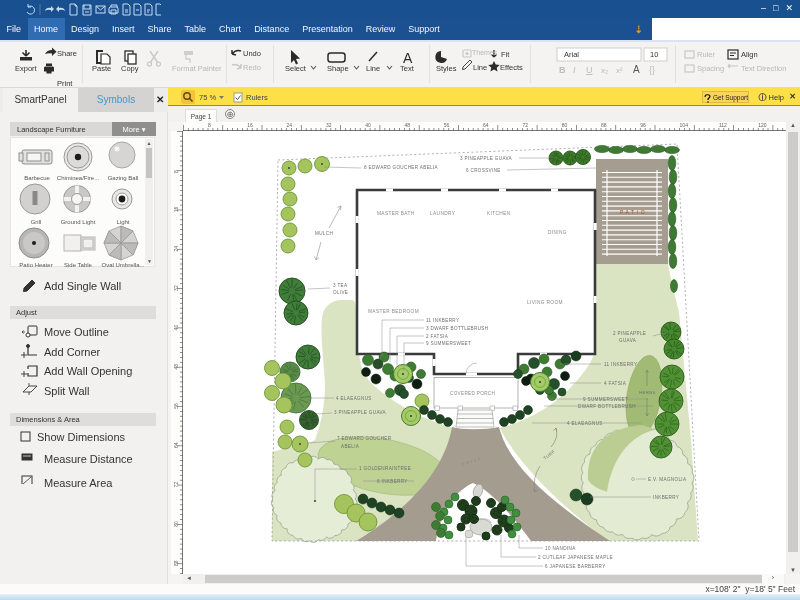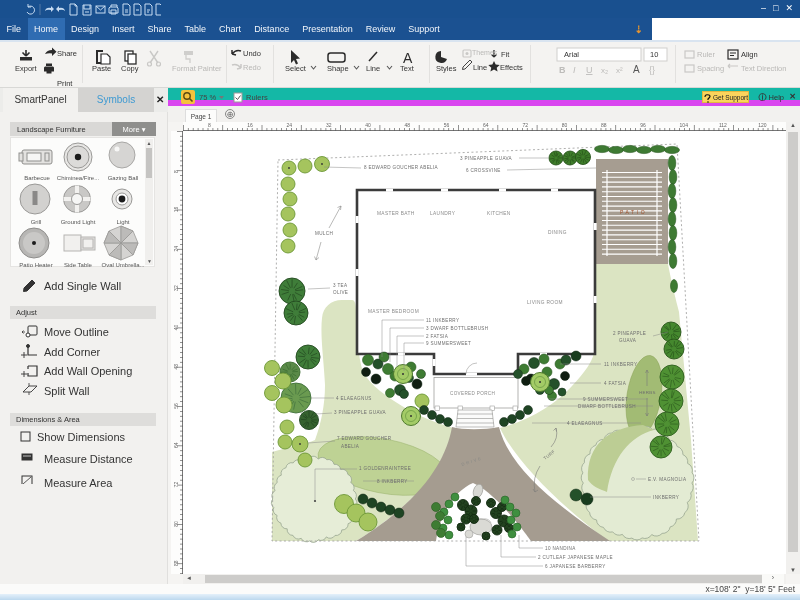--- a/index.html
+++ b/index.html
@@ -36,21 +36,21 @@
 #morebtn { position:absolute; right:0px; top:0px; width:44px; height:14px; background:#8f8f8d; color:#fff; font-size:7.5px; text-align:center; padding-top:3px; }
 #symgrid { position:absolute; left:10px; top:49px; width:145px; height:130px; background:#fcfcfb; border:1px solid #e5e4e2; }
 .slbl { position:absolute; width:48px; text-align:center; font-size:6px; color:#555; white-space:nowrap; }
 #symscroll { position:absolute; right:1px; top:1px; width:8px; height:126px; background:#f0efed; font-size:5px; color:#555; text-align:center; }
 #symthumb { position:absolute; left:1px; top:9px; width:6px; height:30px; background:#c5c4c2; }
 .pitem { position:absolute; left:44px; font-size:11px; color:#333; white-space:nowrap; }
 .phead { position:absolute; left:10px; width:146px; height:13px; background:#dedddb; font-size:7.5px; color:#333; padding:2px 0 0 6px; }
 
 
 #canvascol { position:absolute; left:168px; top:88px; width:632px; height:496px; background:#f5f4f2; }
-#zoomrow { position:absolute; left:0px; top:0px; width:632px; height:18px; background:#14b8a6; border-bottom:6px solid #d946ef; font-size:8px; color:#444; }
+#zoomrow { position:absolute; left:0px; top:0px; width:632px; height:18px; background:#fde047; border-bottom:1px solid #d946ef; font-size:8px; color:#444; }
 #pagerow { position:absolute; left:0px; top:18px; width:632px; height:16px; background:#f2f1ef; font-size:7.5px; color:#444; }
 #pagetab { position:absolute; left:17px; top:3px; width:32px; height:13px; background:#fcfcfb; border:1px solid #ddd; border-bottom:none; text-align:center; padding-top:3px; font-size:6.5px; }
 #gsbtn { position:absolute; right:51px; top:3px; width:47px; height:12px; background:#fbd45c; border:1px solid #e2b93e; font-size:6.5px; color:#222; padding:2px 0 0 10px; white-space:nowrap; }
 #helpbtn { position:absolute; right:16px; top:4px; font-size:7.5px; color:#333; }
 #canv-close { position:absolute; right:4px; top:4px; font-size:8px; color:#333; font-weight:bold; }
 #hruler { position:absolute; left:15px; top:34px; width:603px; height:9px; background:#fdfdfc; }
 #vruler { position:absolute; left:3px; top:43px; width:12px; height:443px; background:#fdfdfc; }
 #canvas { position:absolute; left:15px; top:43px; width:603px; height:443px; background:#ffffff; }
 #vsb { position:absolute; left:618px; top:34px; width:14px; height:452px; background:#f1f0ee; }
 #vsbthumb { position:absolute; left:2px; top:10px; width:10px; height:420px; background:#cdccca; }

